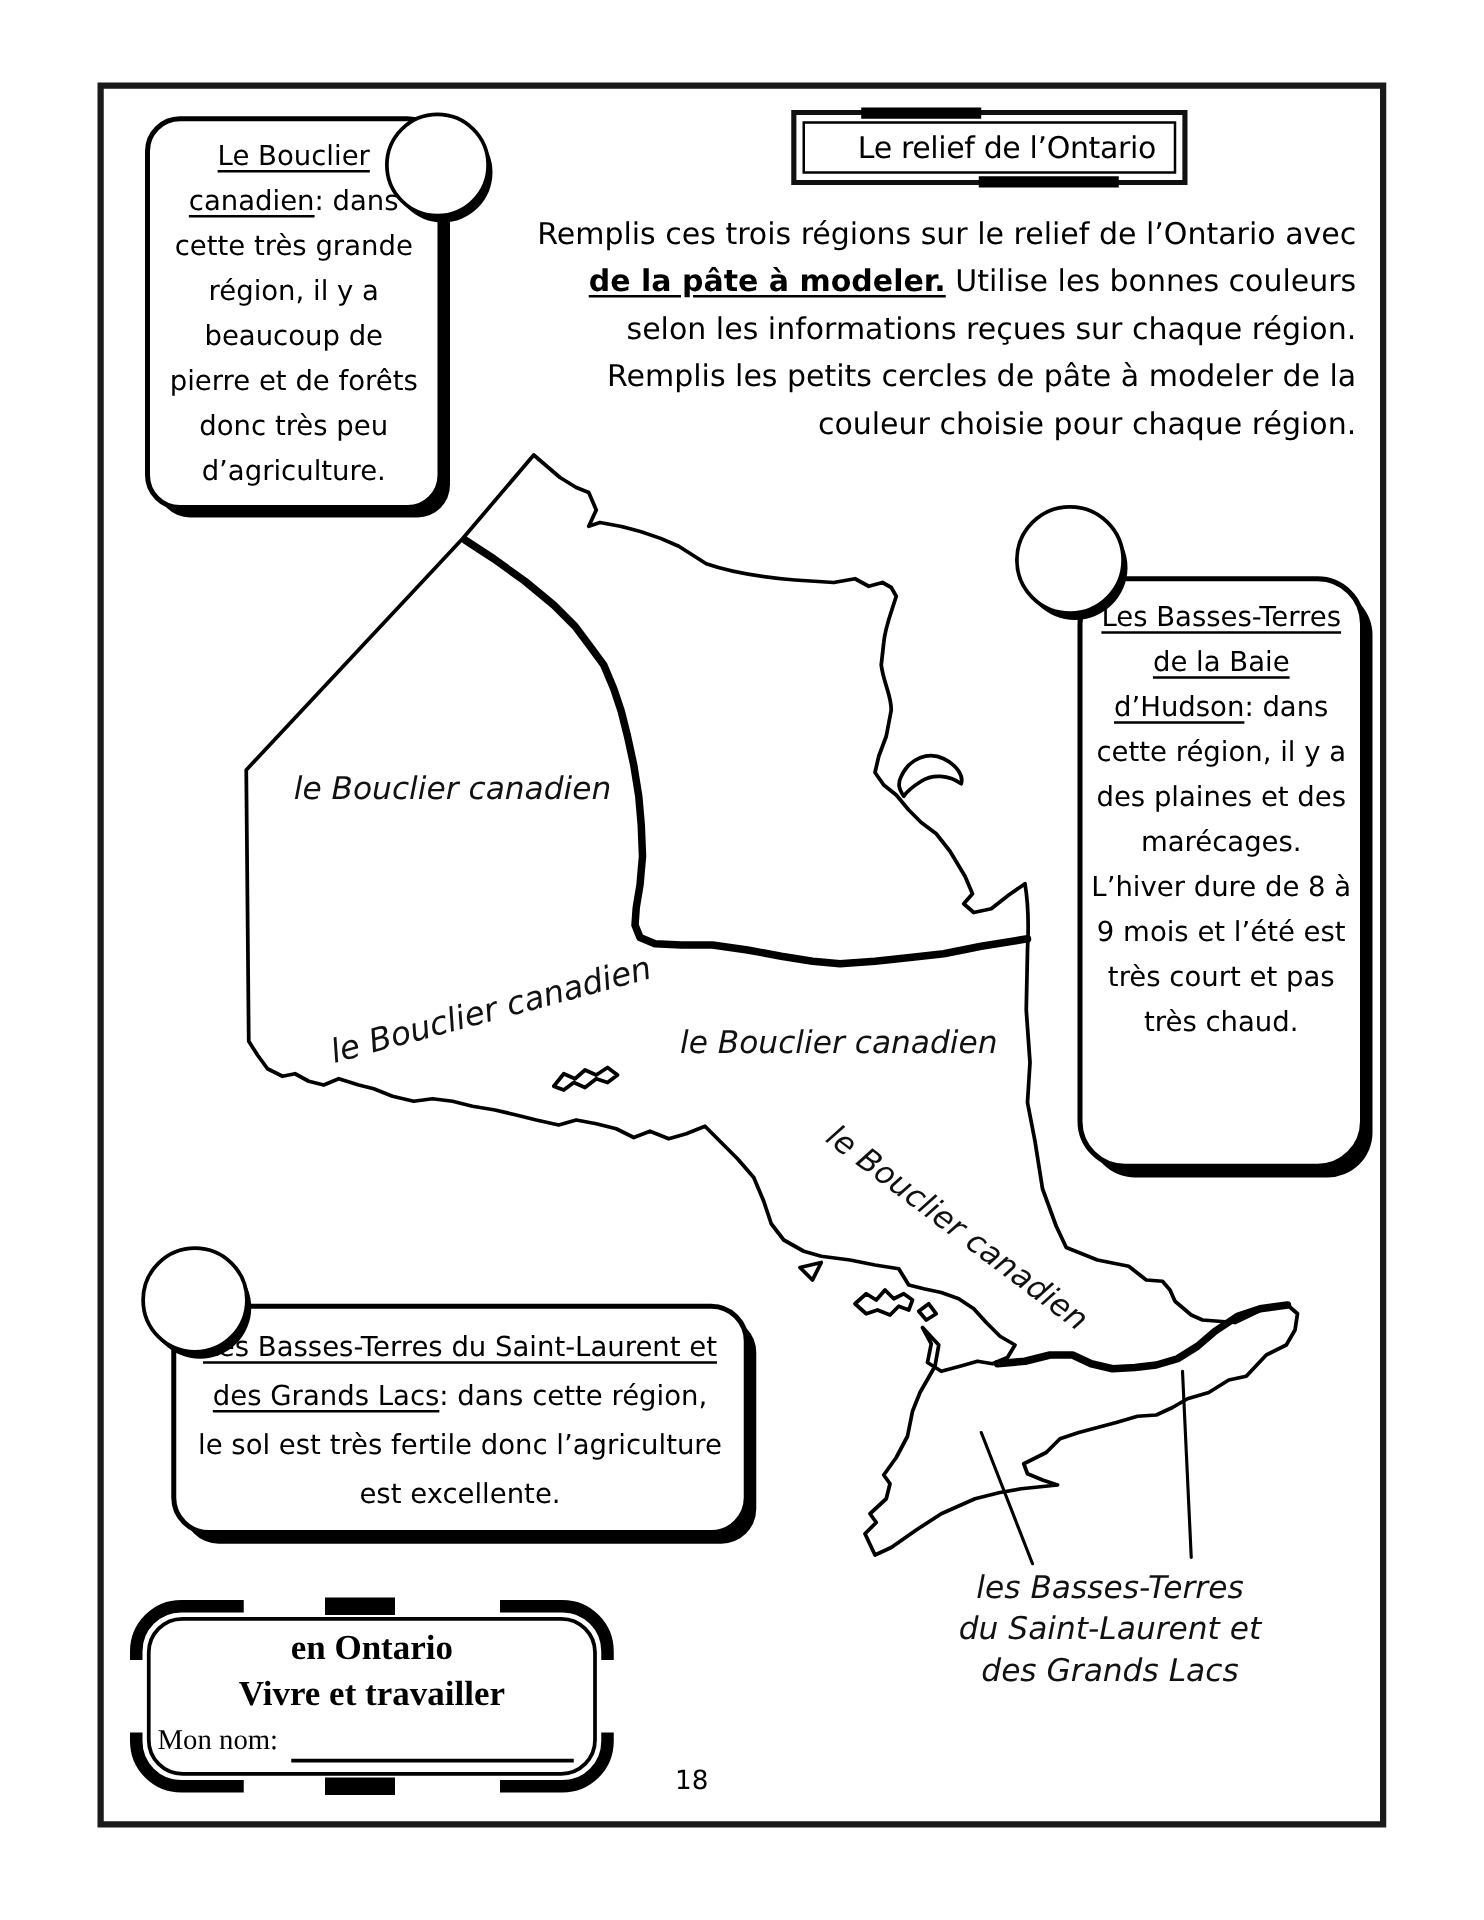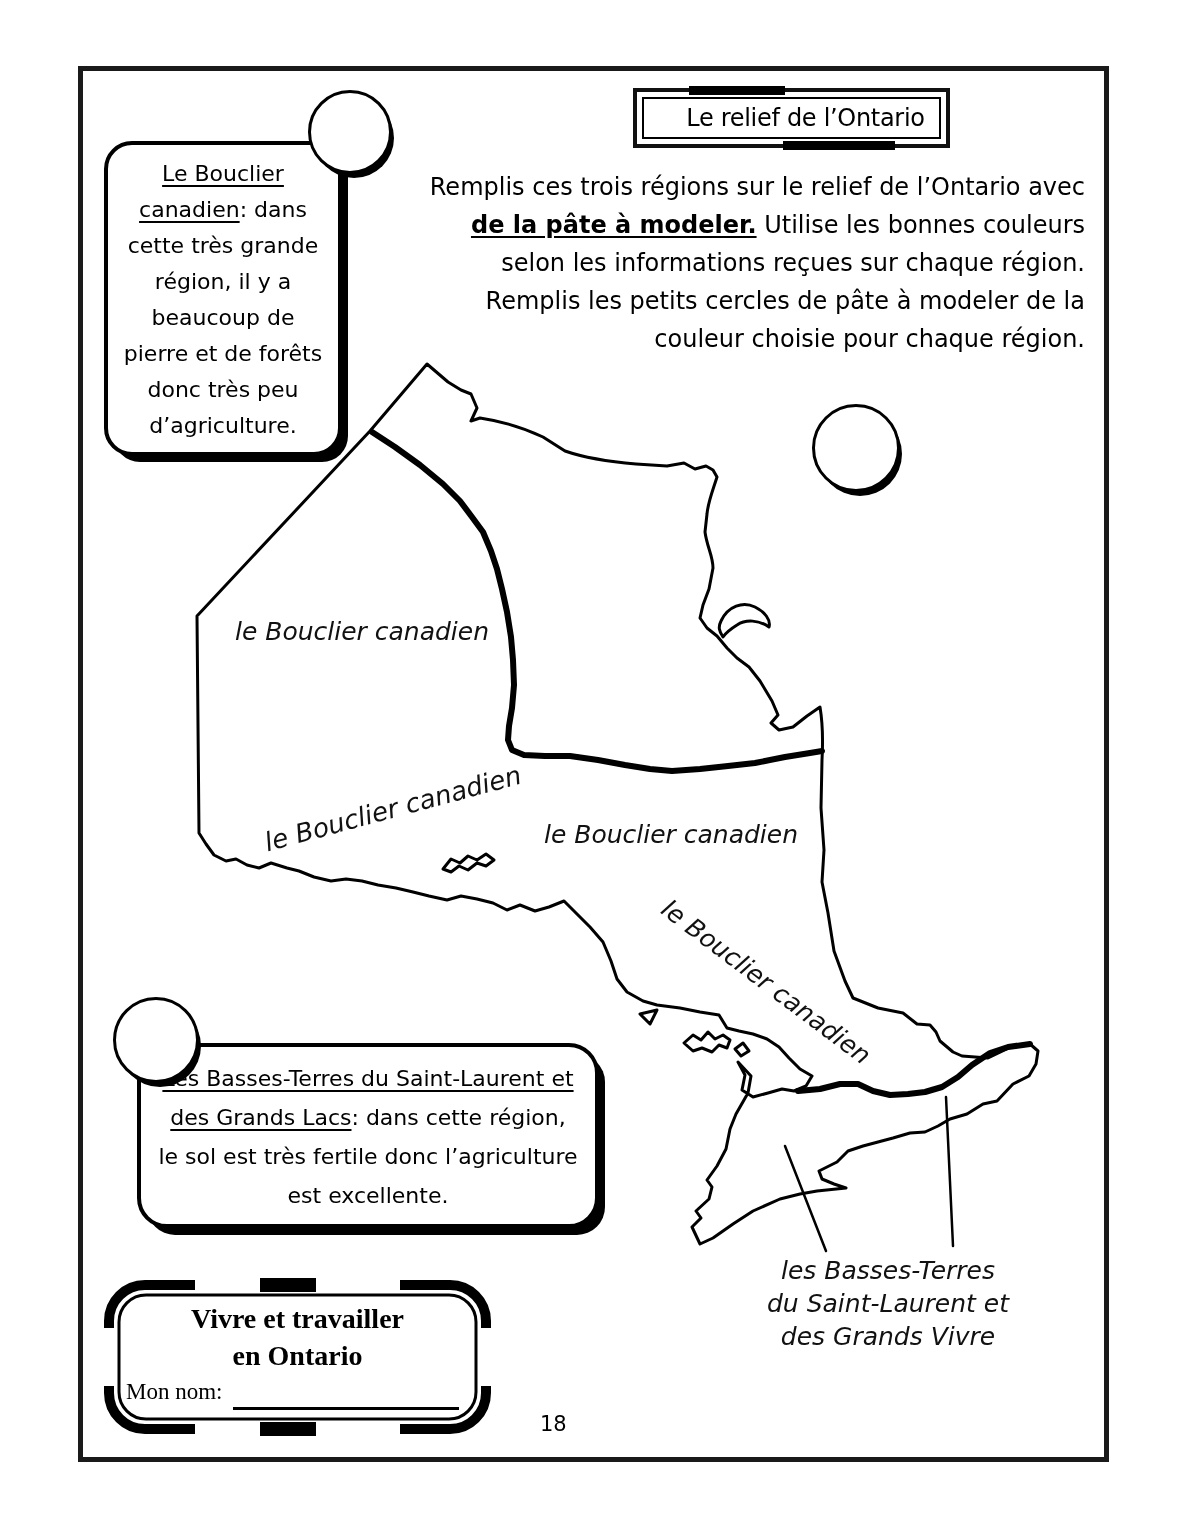--- a/index.html
+++ b/index.html
@@ -16,22 +16,22 @@
   #title-box::before{content:"";position:absolute;top:-6px;left:52px;width:96px;height:9px;background:#000;}
   #title-box::after{content:"";position:absolute;bottom:-6px;left:146px;width:112px;height:9px;background:#000;}
   
   #instructions{position:absolute;left:413px;top:168px;width:672px;text-align:right;
     font-size:24px;line-height:38px;z-index:4;}
   .hl{font-weight:bold;text-decoration:underline;text-underline-offset:3px;}
   
   .callout{position:absolute;background:#fff;border:4px solid #000;box-sizing:border-box;
     text-align:center;z-index:3;}
   .callout .heading{text-decoration:underline;text-underline-offset:4px;}
-  #callout-bouclier{left:104px;top:93px;width:238px;height:315px;border-radius:28px;
-    box-shadow:8px 8px 0 -2px #000;font-size:22px;line-height:36px;padding:11px 8px;margin-top:48px;}
+  #callout-bouclier{left:116px;top:93px;width:238px;height:315px;border-radius:28px;
+    box-shadow:8px 8px 0 -2px #000;font-size:22px;line-height:36px;padding:11px 8px;}
   #callout-hudson{left:862px;top:461px;width:230px;height:474px;border-radius:38px;
     box-shadow:8px 9px 0 -2px #000;font-size:22px;line-height:36px;padding:12px 6px;}
   #callout-stlaurent{left:137px;top:1043px;width:462px;height:185px;border-radius:30px;
     box-shadow:8px 9px 0 -2px #000;font-size:22px;line-height:39px;padding:12px 16px;}
   
   .clay-circle{position:absolute;background:#fff;border:3px solid #000;border-radius:50%;
     box-shadow:4px 6px 0 -2px #000;z-index:6;}
   #circle-bouclier{left:308px;top:90px;width:78px;height:78px;}
   #circle-hudson{left:812px;top:404px;width:82px;height:82px;}
   #circle-stlaurent{left:113px;top:997px;width:80px;height:80px;}
@@ -77,49 +77,50 @@
   </svg>
 
   <div id="title-box">
     <span>Le relief de l’Ontario</span>
   </div>
 
   <div id="instructions"><span>Remplis ces trois régions sur le relief de l’Ontario avec </span><span class="hl">de la pâte à modeler.</span><span> Utilise les bonnes couleurs selon les informations reçues sur chaque région. Remplis les petits cercles de pâte à modeler de la couleur choisie pour chaque région.</span></div>
 
   <div class="callout" id="callout-bouclier"><span class="heading">Le Bouclier canadien</span><span>: dans cette très grande région, il y a beaucoup de pierre et de forêts donc très peu d’agriculture.</span></div>
 
+  <div class="callout" id="callout-hudson"><span class="heading">Les Basses-Terres de la Baie d’Hudson</span><span>: dans cette région, il y a des plaines et des marécages. L’hiver dure de 8 à 9 mois et l’été est très court et pas très chaud.</span></div>
 
   <div class="callout" id="callout-stlaurent"><span class="heading">Les Basses-Terres du Saint-Laurent et des Grands Lacs</span><span>: dans cette région, le sol est très fertile donc l’agriculture est excellente.</span></div>
 
   <div class="clay-circle" id="circle-bouclier"></div>
   <div class="clay-circle" id="circle-hudson"></div>
   <div class="clay-circle" id="circle-stlaurent"></div>
 
   <div class="map-label" id="label-bouclier-no">le Bouclier canadien</div>
   <div class="map-label" id="label-bouclier-co">le Bouclier canadien</div>
   <div class="map-label" id="label-bouclier-c">le Bouclier canadien</div>
   <div class="map-label" id="label-bouclier-se">le Bouclier canadien</div>
   <div class="map-label" id="label-stlaurent">les Basses-Terres
 du Saint-Laurent et
-des Grands Vivre</div>
+des Grands Lacs</div>
 
   <div id="badge">
     <svg width="395" height="162" viewBox="0 0 395 162">
       <rect x="9" y="9" width="377" height="144" rx="36" fill="#fff" stroke="#000" stroke-width="10"></rect>
       <rect x="95" y="0" width="205" height="17" fill="#fff"></rect>
       <rect x="95" y="145" width="205" height="17" fill="#fff"></rect>
       <rect x="0" y="52" width="16" height="58" fill="#fff"></rect>
       <rect x="379" y="52" width="16" height="58" fill="#fff"></rect>
       <rect x="19" y="19" width="357" height="124" rx="27" fill="none" stroke="#000" stroke-width="3"></rect>
       <rect x="160" y="2" width="56" height="14" fill="#000"></rect>
       <rect x="160" y="146" width="56" height="14" fill="#000"></rect>
     </svg>
   </div>
   <div id="badge-title">
+    <div>en Ontario</div>
     <div>Vivre et travailler</div>
-    <div>en Ontario</div>
   </div>
   <div id="name-row">Mon nom:</div>
   <div id="name-line"></div>
 
   <div id="page-number">18</div>
 
 </div>
 
 </body></html>

